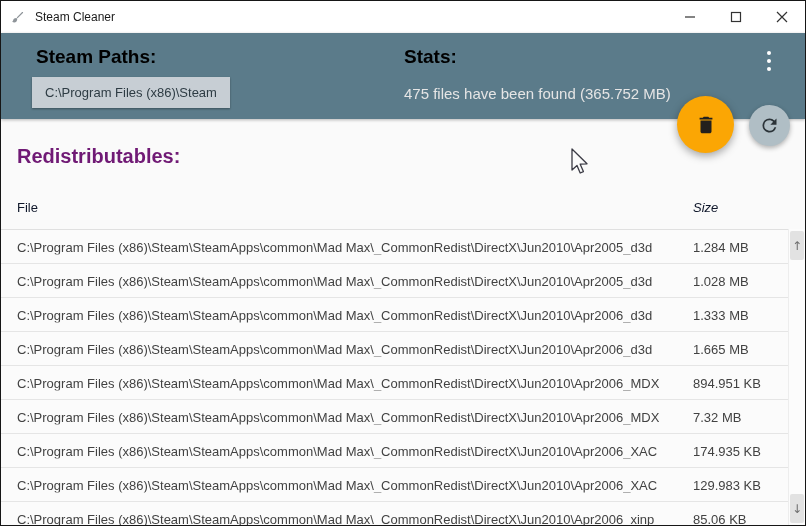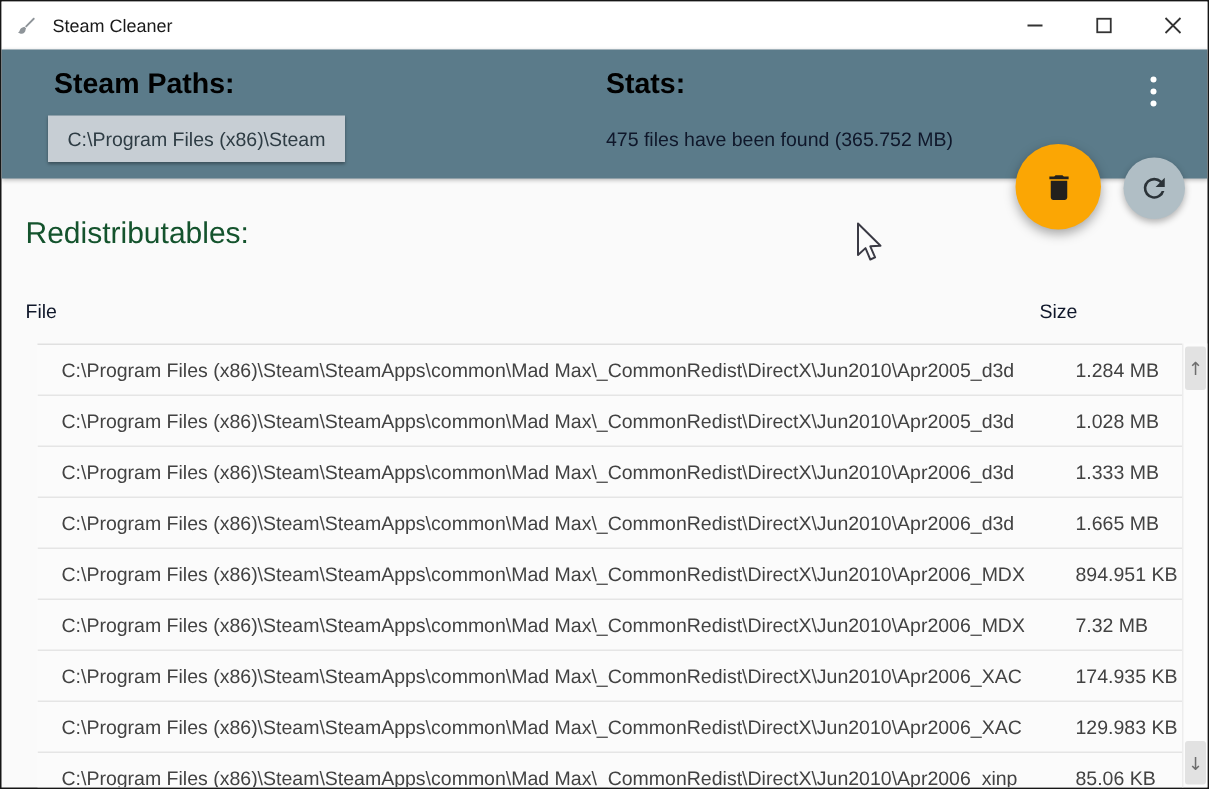--- a/index.html
+++ b/index.html
@@ -34,48 +34,48 @@
   .h-heading { position: absolute; color: #000000; font-size: 19px; font-weight: bold; }
   .paths-heading { left: 35px; top: 13px; }
   .stats-heading { left: 403px; top: 13px; }
   .path-chip {
     position: absolute; left: 31px; top: 44px;
     background: #c7ced4; border: none; border-radius: 0;
     padding: 8px 13px; font-size: 13px; color: #2e3c44;
     font-family: "Liberation Sans", sans-serif;
     box-shadow: 0 1px 2px rgba(0,0,0,0.35);
   }
-  .stats-text { position: absolute; left: 403px; top: 52px; color: #0f172a; font-size: 13px; }
+  .stats-text { position: absolute; left: 403px; top: 52px; color: #e5e5e5; font-size: 15px; }
   .menu-btn {
     position: absolute; right: 26px; top: 12px; width: 20px; height: 32px;
     background: transparent; border: none;
     display: flex; flex-direction: column; align-items: center; justify-content: center; gap: 4px;
   }
   .menu-dot { width: 4px; height: 4px; border-radius: 50%; background: #ffffff; }
   
   .fab-delete {
     position: absolute; left: 676px; top: 95px; width: 57px; height: 57px;
     border-radius: 50%; border: none; background: #fba604;
     box-shadow: 0 3px 8px rgba(0,0,0,0.35);
     display: flex; align-items: center; justify-content: center; z-index: 6;
   }
   .fab-refresh {
     position: absolute; left: 748px; top: 104px; width: 41px; height: 41px;
     border-radius: 50%; border: none; background: #b0bec5;
     box-shadow: 0 2px 5px rgba(0,0,0,0.3);
     display: flex; align-items: center; justify-content: center; z-index: 6;
   }
   
-  .section-heading { position: absolute; left: 16px; top: 144px; font-size: 20px; font-weight: normal; color: #14532d; }
+  .section-heading { position: absolute; left: 16px; top: 144px; font-size: 20px; font-weight: bold; color: #701a75; }
   .col-header { position: absolute; top: 199px; font-size: 13px; color: #0f172a; }
   .col-file { left: 16px; }
-  .col-size { left: 692px; }
+  .col-size { left: 692px; font-style: italic; }
   .rows {
     position: absolute; top: 228px; left: 0; right: 17px; bottom: 0;
-    border-top: 1px solid #e0e0e0; overflow: hidden; background: #fbfbfb; margin-left: 24px;
+    border-top: 1px solid #e0e0e0; overflow: hidden; background: #fbfbfb;
   }
   .row { position: relative; height: 34px; border-bottom: 1px solid #e5e5e5; }
   .cell { position: absolute; top: 50%; transform: translateY(-50%); font-size: 13px; color: #424242; white-space: nowrap; }
   .cell-file { left: 16px; max-width: 660px; overflow: hidden; }
   .cell-size { left: 692px; }
   
   .scrollbar {
     position: absolute; right: 0; top: 228px; bottom: 0; width: 17px;
     background: #fcfcfc; border-left: 1px solid #ededed;
   }

